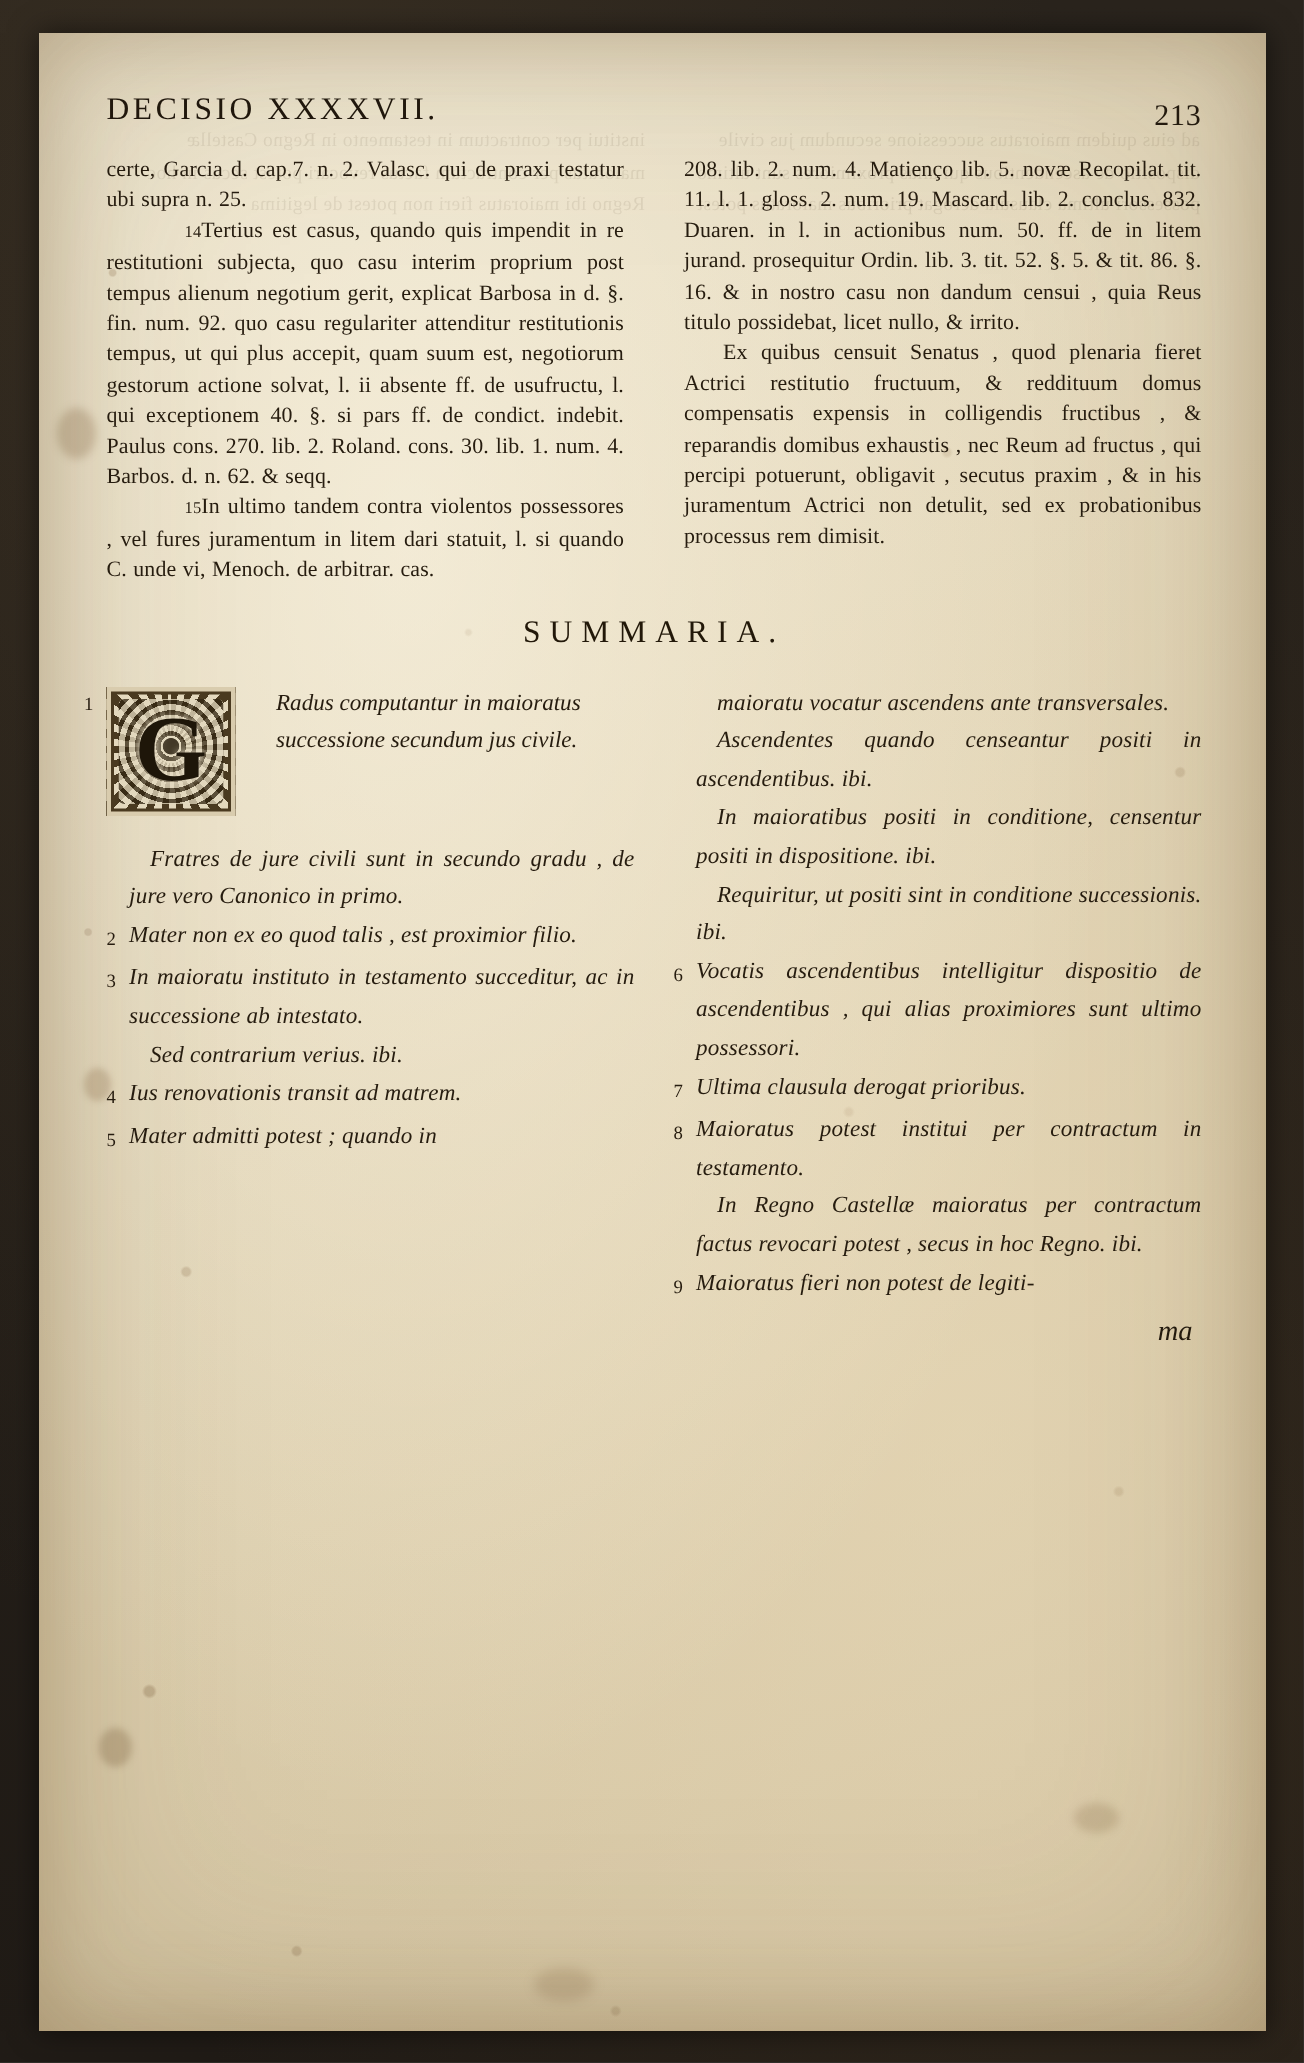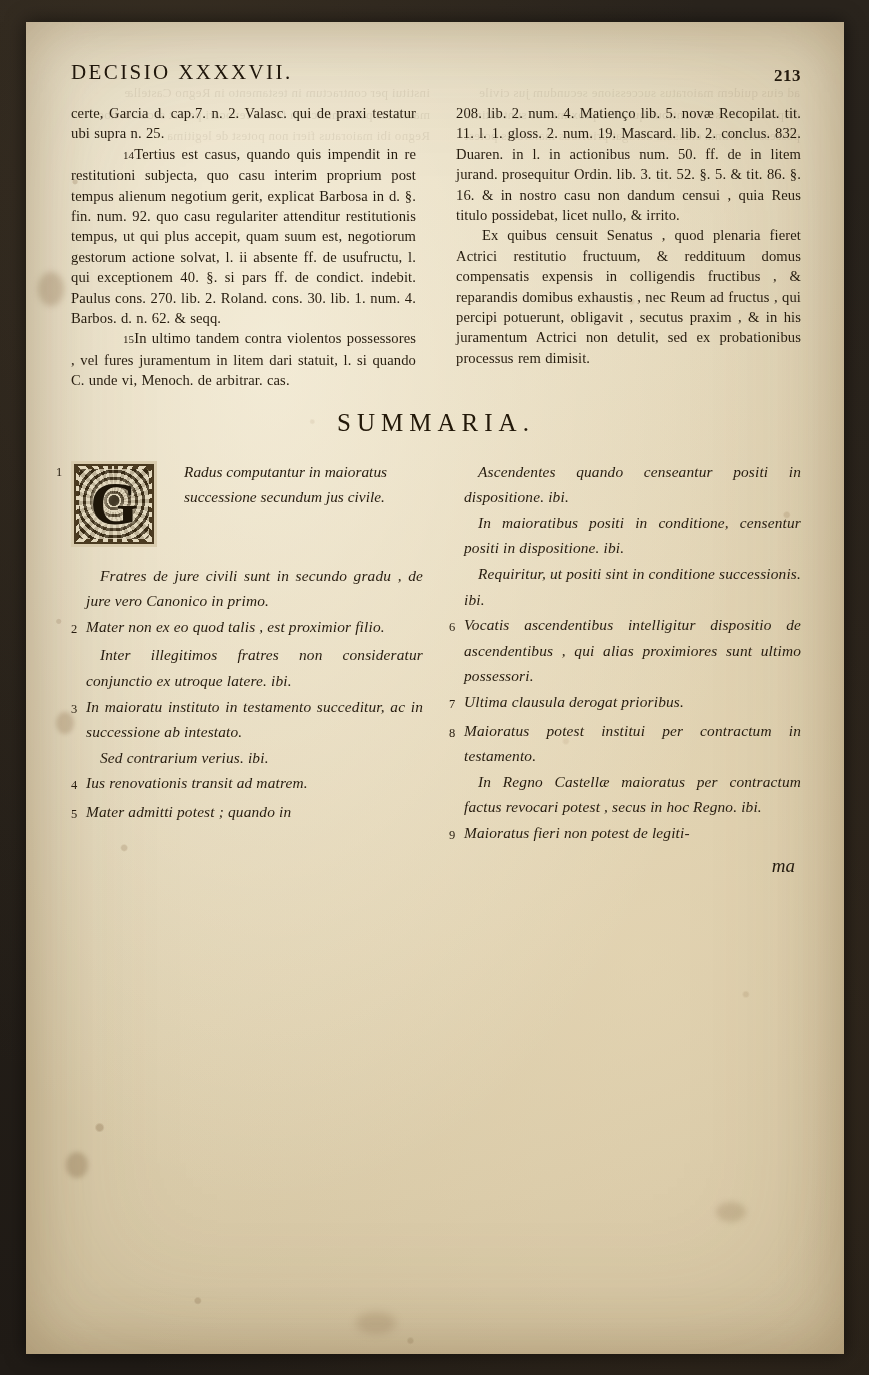--- a/index.html
+++ b/index.html
@@ -100,23 +100,22 @@
   .running-head .title {
     font-family: "Liberation Serif", serif;
     font-size: 21px;
     letter-spacing: 2.4px;
     color: #20170c;
   }
   .running-head .folio {
     position: absolute;
     right: 0;
     top: 6px;
-    font-size: 17px;
+    font-size: 20px;
     letter-spacing: 0.5px;
-    font-weight: bold;
   }
 
   .rule {
     height: 1px;
     background: rgba(60,42,20,0.0);
     margin: 2px 0 6px 0;
   }
 
   .cols {
     display: flex;
@@ -143,21 +142,21 @@
     min-width: 22px;
     font-size: 11px;
   }
 
   
   .summaria-wrap {
     margin-top: 18px;
     text-align: center;
   }
   .summaria {
-    font-size: 25px;
+    font-size: 21px;
     letter-spacing: 6px;
     color: #221809;
   }
 
   
   .sum-cols {
     display: flex;
     gap: 26px;
     margin-top: 22px;
   }
@@ -322,24 +321,20 @@
           <div class="sum-item">
             <span class="sum-num"></span>
             <span class="sum-text cont">Fratres de jure civili sunt in secundo gradu , de jure vero Canonico in primo.</span>
           </div>
 
           <div class="sum-item">
             <span class="sum-num">2</span>
             <span class="sum-text">Mater non ex eo quod talis , est proximior filio.</span>
           </div>
 
-          <div class="sum-item">
-            <span class="sum-num"></span>
-            <span class="sum-text cont">Inter illegitimos fratres non consideratur conjunctio ex utroque latere. ibi.</span>
-          </div>
 
 
           <div class="sum-item">
             <span class="sum-num">3</span>
             <span class="sum-text">In maioratu instituto in testamento succeditur, ac in successione ab intestato.</span>
           </div>
 
           <div class="sum-item">
             <span class="sum-num"></span>
             <span class="sum-text cont">Sed contrarium verius. ibi.</span>
@@ -352,24 +347,28 @@
 
           <div class="sum-item">
             <span class="sum-num">5</span>
             <span class="sum-text">Mater admitti potest ; quando in</span>
           </div>
 
         </div>
 
         <div class="sum-col">
 
-
-          <div class="sum-item">
-            <span class="sum-num"></span>
-            <span class="sum-text cont">Ascendentes quando censeantur positi in dispositione. ibi.</span>
+          <div class="sum-item">
+            <span class="sum-num"></span>
+            <span class="sum-text cont">maioratu vocatur ascendens ante transversales.</span>
+          </div>
+
+          <div class="sum-item">
+            <span class="sum-num"></span>
+            <span class="sum-text cont">Ascendentes quando censeantur positi in ascendentibus. ibi.</span>
           </div>
 
           <div class="sum-item">
             <span class="sum-num"></span>
             <span class="sum-text cont">In maioratibus positi in conditione, censentur positi in dispositione. ibi.</span>
           </div>
 
           <div class="sum-item">
             <span class="sum-num"></span>
             <span class="sum-text cont">Requiritur, ut positi sint in conditione successionis. ibi.</span>

